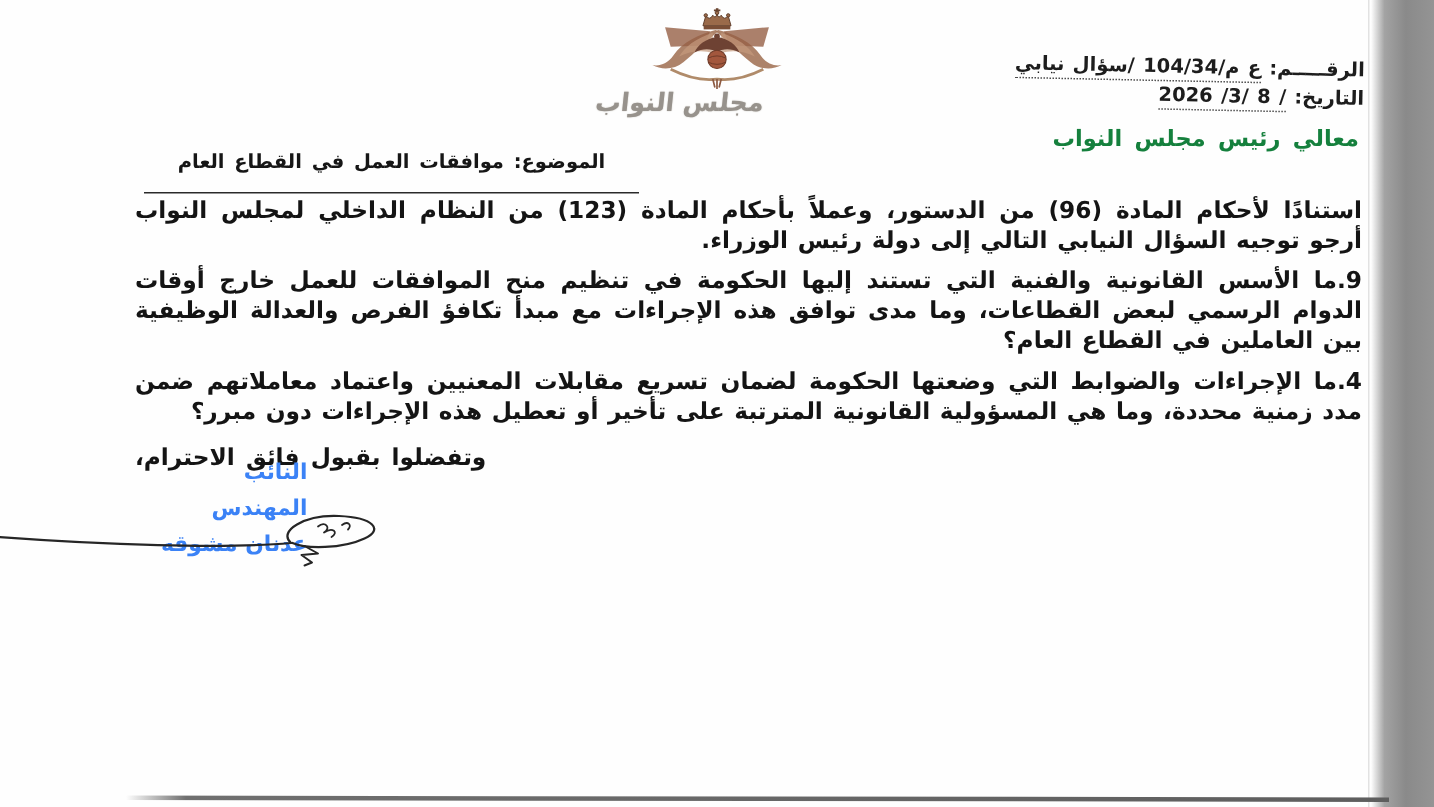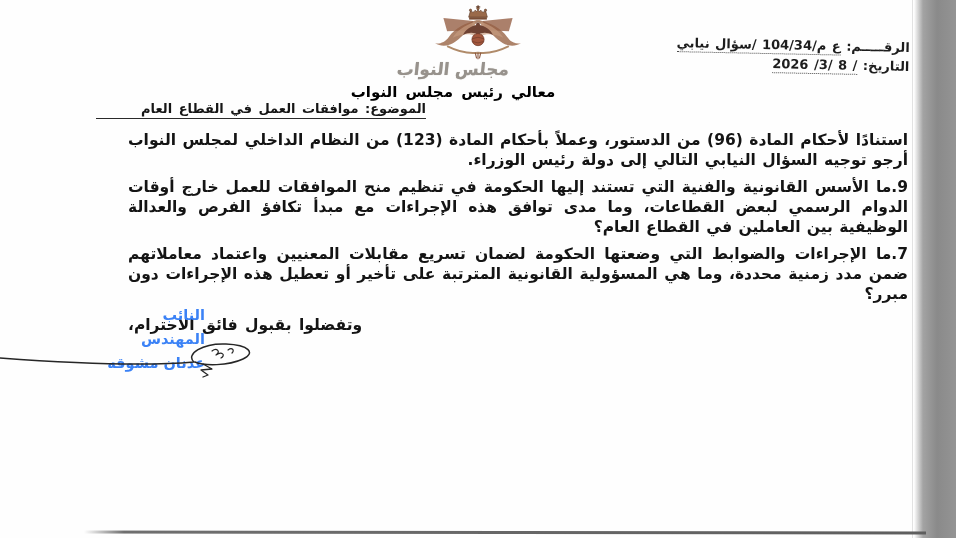--- a/index.html
+++ b/index.html
@@ -26,41 +26,41 @@
   }
   
   .emblem{position:absolute;left:426px;top:5px;width:104px;height:58px;}
   .emblem-caption{
     position:absolute;left:0;right:50px;top:59px;text-align:center;
     font-size:17px;font-weight:bold;color:#97928c;
     transform:skewX(-6deg);text-shadow:0 0 1px #c4c0ba;
     direction:rtl;
   }
   .recipient{
-    position:absolute;left:0;right:50px;top:83px;text-align:center;
-    font-size:15px;font-weight:bold;color:#000000;direction:rtl;letter-spacing:0;
+    position:absolute;left:0;right:50px;top:83px;
+    font-size:15px;font-weight:bold;color:#15803d;direction:rtl;letter-spacing:0;
     word-spacing:3px;
   }
   .subject{
     position:absolute;left:96px;top:101px;width:330px;direction:rtl;
-    font-size:13px;font-weight:bold;color:#161616;text-align:right;
-    border-bottom:1.5px solid #2a2a2a;padding-bottom:2px;word-spacing:2px;
+    font-size:13px;font-weight:bold;color:#161616;text-align:center;
+    border-bottom:1.5px solid #2a2a2a;padding-bottom:12px;word-spacing:2px;
   }
   .ref-block{
     position:absolute;right:46px;top:38px;width:250px;direction:rtl;
     font-size:13px;font-weight:bold;color:#1d1d1d;text-align:right;
     line-height:19px;transform:rotate(1.2deg);transform-origin:top right;
     word-spacing:1px;
   }
   .ref-line{white-space:nowrap;}
   .ref-value{border-bottom:1px dotted #4c4c4c;padding-bottom:1px;}
   
   .letter-body{
     position:absolute;left:90px;right:48px;top:130px;direction:rtl;
-    font-size:15.5px;font-weight:bold;color:#141414;line-height:20px;margin-left:38px;
+    font-size:15.5px;font-weight:bold;color:#141414;line-height:20px;
   }
   .para{
     text-align:justify;text-align-last:right;margin:0 0 7px 0;word-spacing:1px;
   }
   .closing{
     text-align:left;margin-top:11px;font-weight:bold;word-spacing:2px;
   }
   
   .sig-block{
     position:absolute;left:95px;top:303px;width:110px;direction:rtl;
@@ -114,21 +114,21 @@
     </div>
     <div class="ref-line">
       <span>التاريخ:</span>
       <span class="ref-value">/ 8 /3/ 2026</span>
     </div>
   </div>
 
   <div class="letter-body">
     <p class="para">استنادًا لأحكام المادة (96) من الدستور، وعملاً بأحكام المادة (123) من النظام الداخلي لمجلس النواب أرجو توجيه السؤال النيابي التالي إلى دولة رئيس الوزراء.</p>
     <p class="para">9.ما الأسس القانونية والفنية التي تستند إليها الحكومة في تنظيم منح الموافقات للعمل خارج أوقات الدوام الرسمي لبعض القطاعات، وما مدى توافق هذه الإجراءات مع مبدأ تكافؤ الفرص والعدالة الوظيفية بين العاملين في القطاع العام؟</p>
-    <p class="para">7.ما الإجراءات والضوابط التي وضعتها الحكومة لضمان تسريع مقابلات المعنيين واعتماد معاملاتهم ضمن مدد زمنية محددة، وما هي المسؤولية القانونية المترتبة على تأخير أو تعطيل هذه الإجراءات دون مبرر؟</p>
+    <p class="para">4.ما الإجراءات والضوابط التي وضعتها الحكومة لضمان تسريع مقابلات المعنيين واعتماد معاملاتهم ضمن مدد زمنية محددة، وما هي المسؤولية القانونية المترتبة على تأخير أو تعطيل هذه الإجراءات دون مبرر؟</p>
     <p class="closing">وتفضلوا بقبول فائق الاحترام،</p>
   </div>
 
   <div class="sig-block">
     <div>النائب المهندس</div>
     <div>عدنان مشوقه</div>
   </div>
 
   <svg class="sig-scribble" viewBox="0 0 262 48" xmlns="http://www.w3.org/2000/svg">
     <g stroke="#262626" stroke-width="1.5" fill="none" stroke-linecap="round" stroke-linejoin="round">

